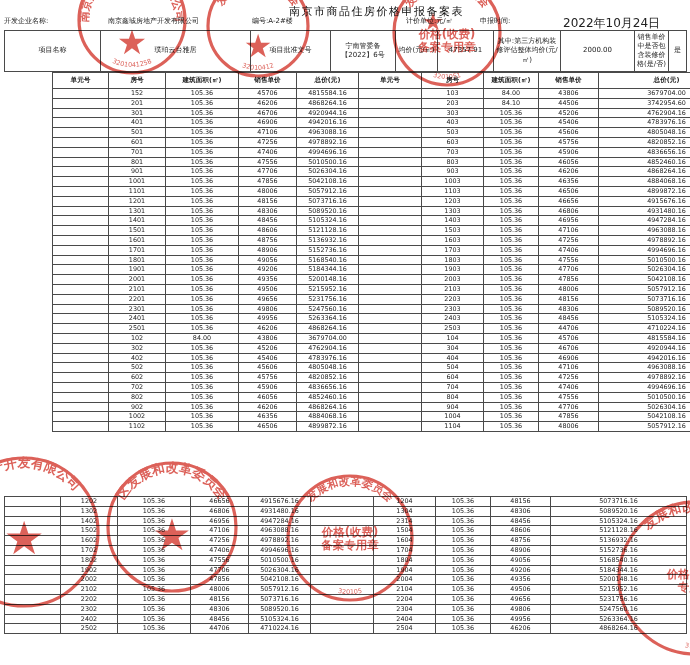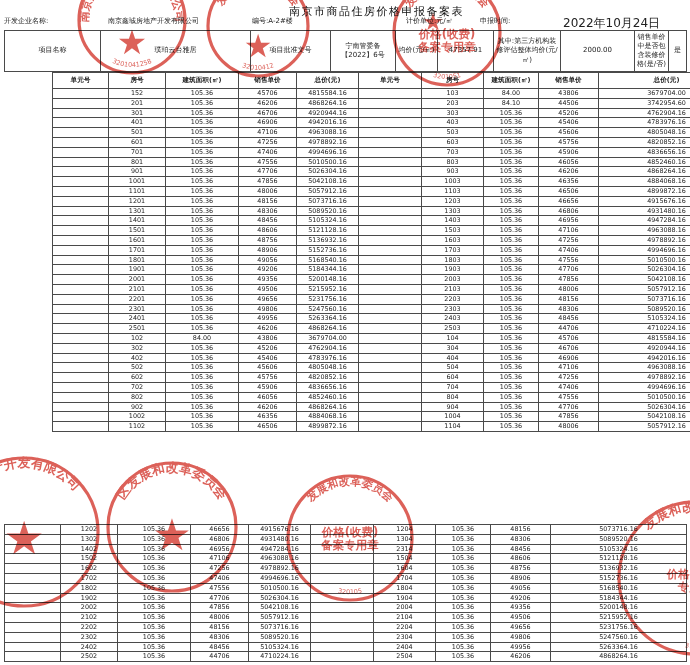--- a/index.html
+++ b/index.html
@@ -7,21 +7,21 @@
         font-family:"DejaVu Sans","Liberation Sans",sans-serif;color:#161616;}
   .abs{position:absolute;white-space:nowrap;}
   .lbl{font-size:7px;color:#222;text-align:right;}
   .title{font-size:11px;font-weight:normal;letter-spacing:1.5px;color:#101010;}
   table{border-collapse:collapse;position:absolute;table-layout:fixed;background:transparent;}
   td{border:0.6px solid #4a4a4a;text-align:center;vertical-align:middle;
      padding:0;font-size:6.4px;line-height:1.05;color:#1c1c1c;overflow:hidden;}
   .info td{font-size:7px;line-height:1.3;padding:1px;}
   .info{left:4px;top:30px;width:682px;height:42px;}
   .grid1{left:4px;top:72px;width:682px;margin-left:48px;}
-  .grid2{left:4px;top:524px;width:682px;}
+  .grid2{left:4px;top:496px;width:682px;}
   .colhead td{font-weight:bold;height:15px;font-size:6.6px;}
   .grid1 tbody td,.grid2 tbody td{height:8.8px;}
   #top-body tr:nth-child(8n+9) td{border-top:1.1px solid #333;}
   #bottom-body tr:nth-child(10) td{border-top:1.1px solid #333;}
   .wrap2{white-space:normal;}
   svg.stamp{position:absolute;opacity:.78;mix-blend-mode:multiply;pointer-events:none;}
 </style>
 </head>
 <body>
 

